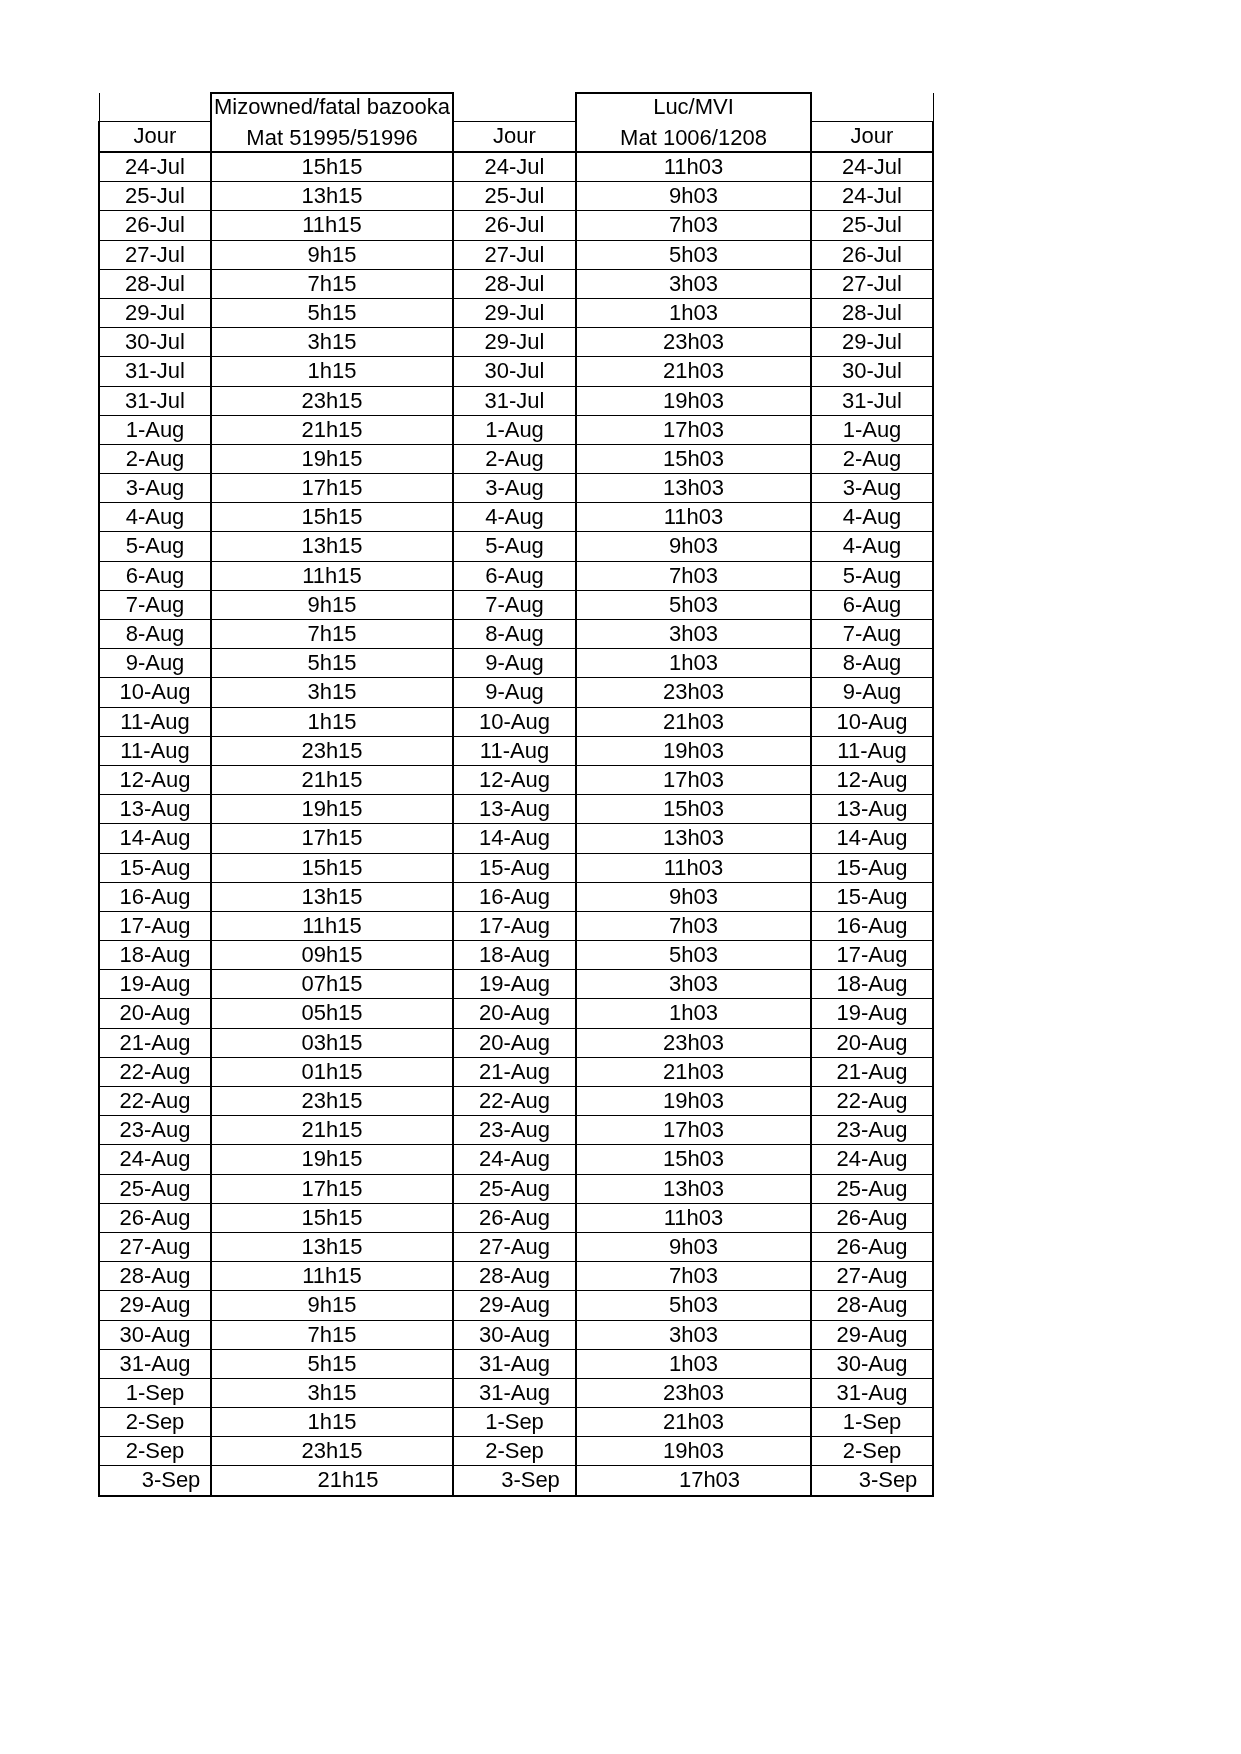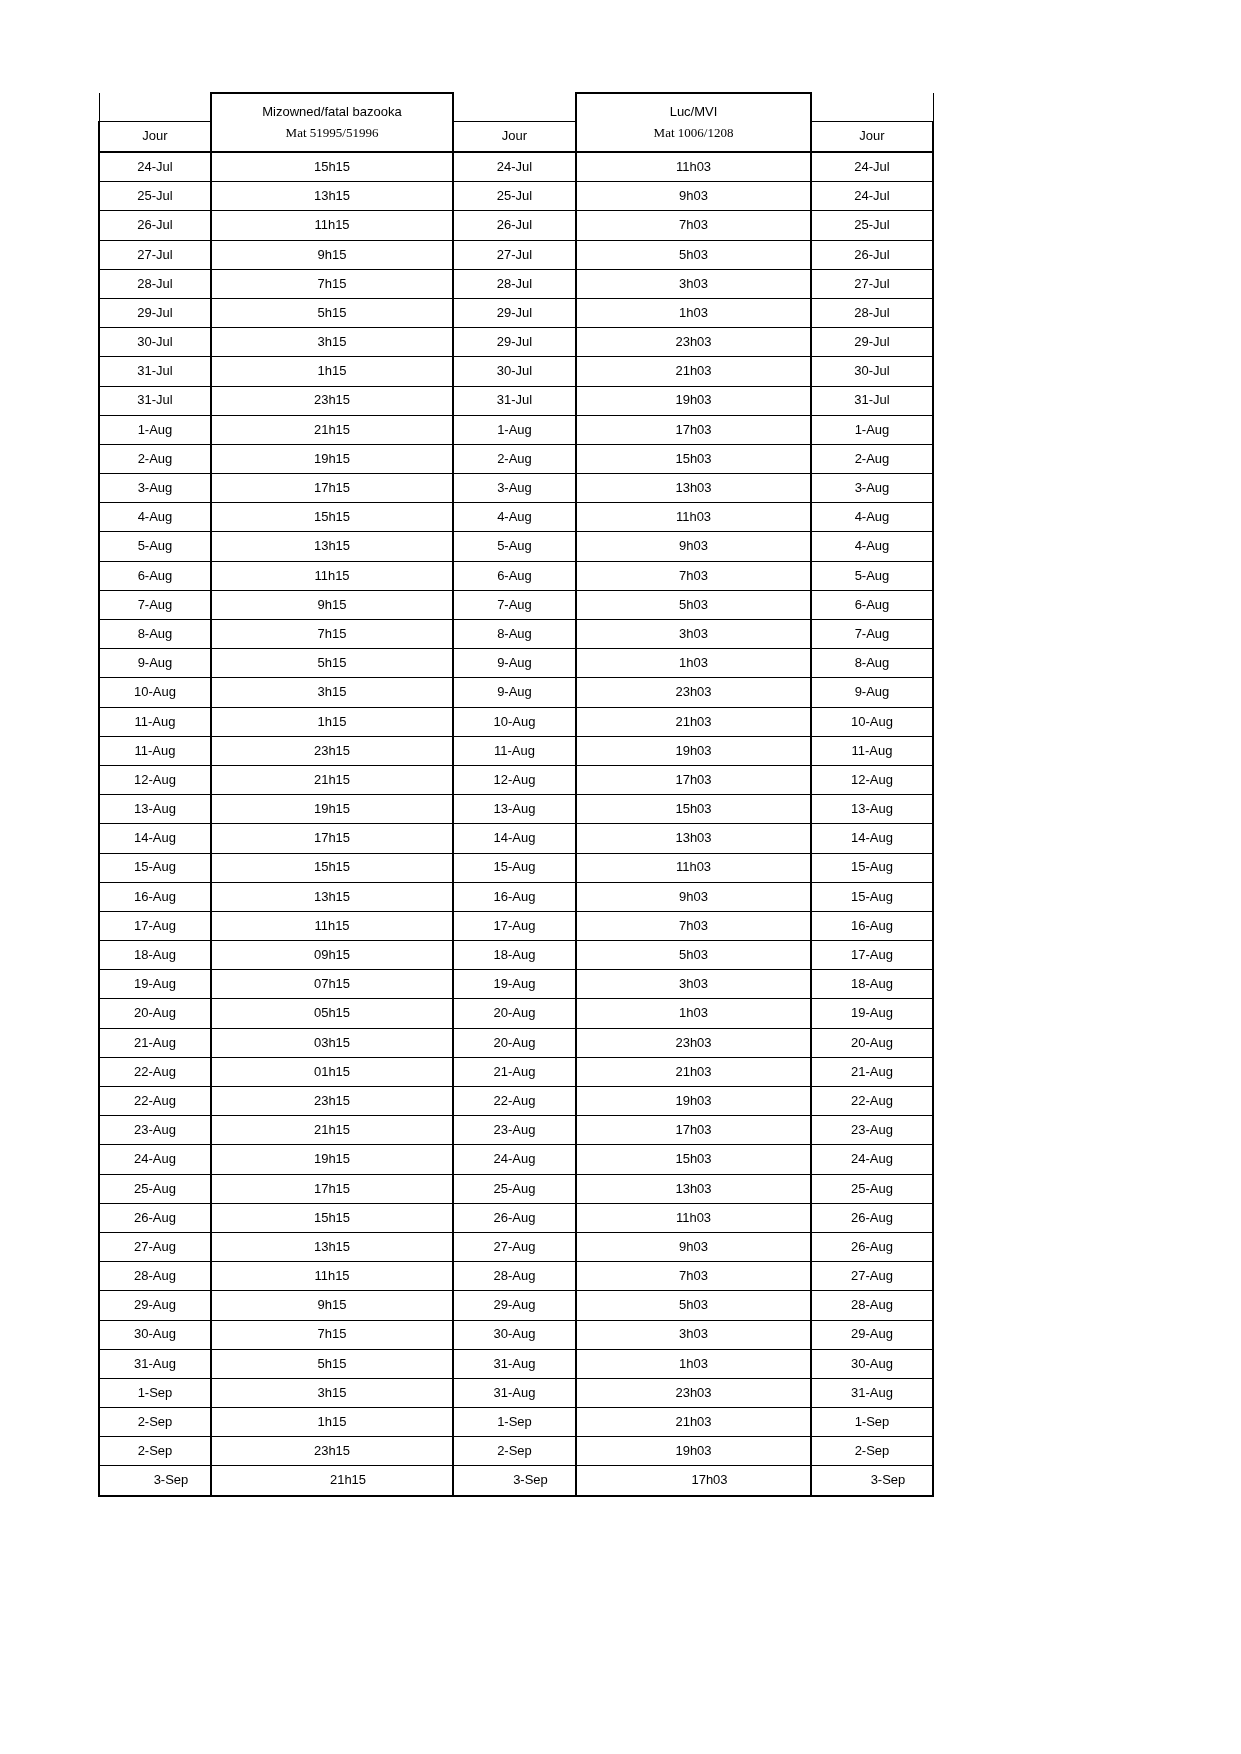--- a/index.html
+++ b/index.html
@@ -26,21 +26,21 @@
 
   .table-wrap {
     position: absolute;
     left: 98px;
     top: 92px;
   }
 
   table.sched {
     border-collapse: collapse;
     table-layout: fixed;
-    font-size: 13px;
+    font-size: 22px;
     line-height: 1.1;
   }
 
   table.sched td,
   table.sched th {
     text-align: center;
     vertical-align: middle;
     padding: 0;
     font-weight: normal;
     white-space: nowrap;
@@ -70,21 +70,21 @@
     border: 1.2px solid #000;
     border-bottom: 2.6px solid #000;
   }
 
   .hdr-title {
     height: 57px;
     border: 2.6px solid #000;
     padding: 2px 4px;
   }
   .hdr-title .l1 { display: block; }
-  .hdr-title .l2 { display: block; margin-top: 6px; font-family: Liberation Serif, serif; }
+  .hdr-title .l2 { display: block; margin-top: 6px; }
 
   
   td.cell {
     height: 28.2px;
     border-left: 1.2px solid #000;
     border-right: 1.2px solid #000;
     border-top: 1.2px solid #000;
     border-bottom: 1.2px solid #000;
   }
   td.cell.thick {

